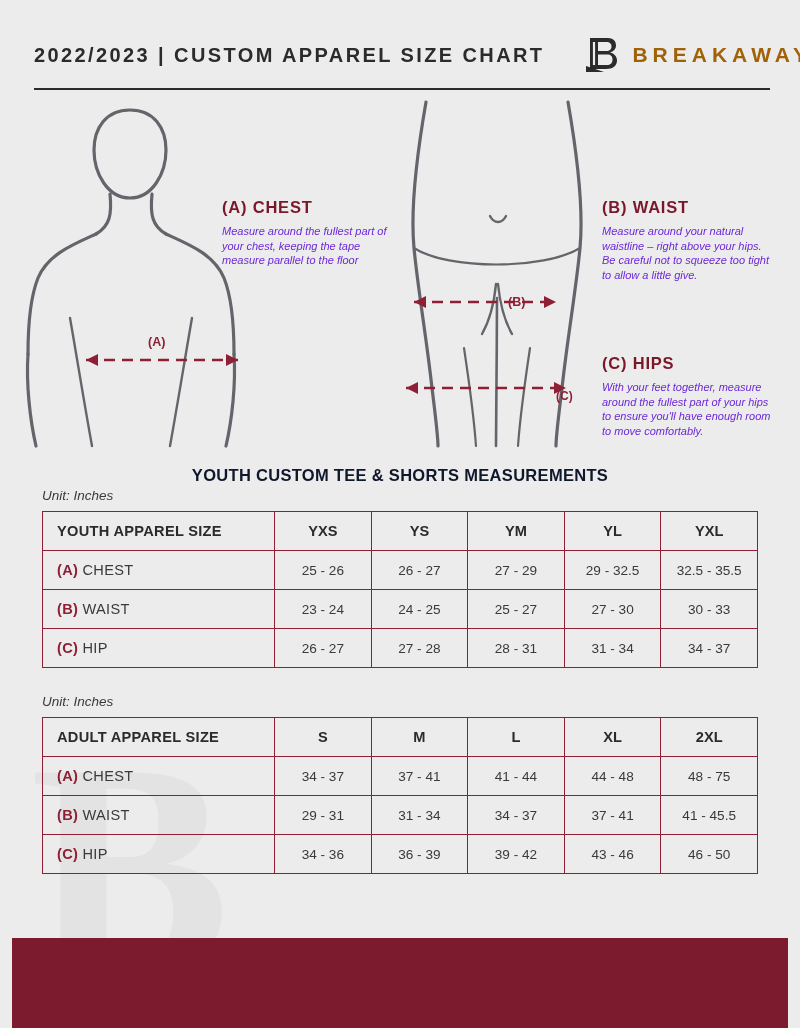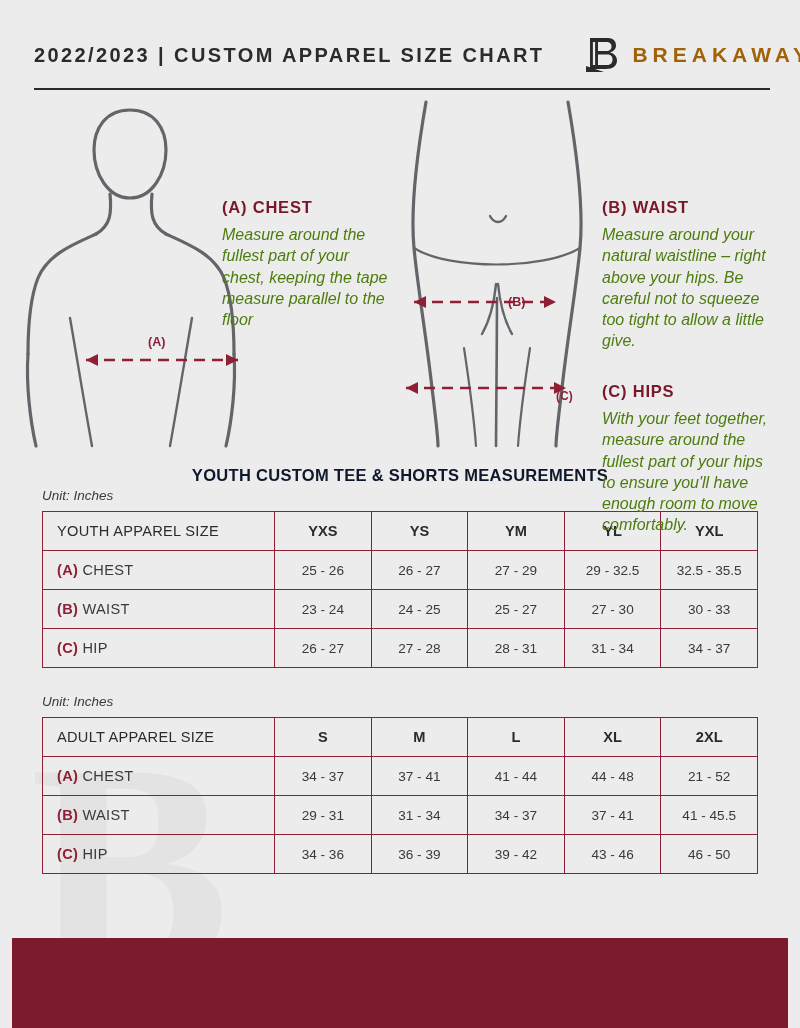--- a/index.html
+++ b/index.html
@@ -78,28 +78,28 @@
 
   .callout { position: absolute; width: 180px; }
   .callout h3 {
     font-size: 16.5px;
     font-weight: bold;
     letter-spacing: 0.8px;
     color: #7a1728;
     margin-bottom: 7px;
   }
   .callout p {
-    font-size: 16px;
+    font-size: 11px;
     font-style: italic;
     line-height: 1.33;
-    color: #4d7c0f;
+    color: #6d28d9;
   }
   .c-chest { left: 222px; top: 104px; width: 170px; }
   .c-waist { left: 602px; top: 104px; width: 172px; }
-  .c-hips  { left: 602px; top: 288px; width: 172px; }
+  .c-hips  { left: 602px; top: 260px; width: 172px; }
 
   
   .section { padding: 0 42px; }
   .sec-title {
     text-align: center;
     font-size: 16.5px;
     font-weight: bold;
     letter-spacing: 0.3px;
     color: #0f172a;
     margin-bottom: 3px;
@@ -124,21 +124,21 @@
     color: #3a3a3a;
     padding: 0 4px;
   }
   thead th {
     font-weight: bold;
     font-size: 14.6px;
     color: #2b2b2b;
   }
   thead th.rowhead {
     text-align: left;
-    font-weight: normal;
+    font-weight: bold;
     font-size: 14.6px;
     padding-left: 14px;
     letter-spacing: 0.3px;
   }
   td.rowhead {
     text-align: left;
     font-size: 14.6px;
     padding-left: 14px;
     letter-spacing: 0.3px;
   }
@@ -354,21 +354,21 @@
         <tbody>
           <tr>
             <td class="rowhead">
               <span class="tag">(A)</span>
               <span>CHEST</span>
             </td>
             <td>34 - 37</td>
             <td>37 - 41</td>
             <td>41 - 44</td>
             <td>44 - 48</td>
-            <td>21 - 52</td>
+            <td>48 - 75</td>
           </tr>
           <tr>
             <td class="rowhead">
               <span class="tag">(B)</span>
               <span>WAIST</span>
             </td>
             <td>29 - 31</td>
             <td>31 - 34</td>
             <td>34 - 37</td>
             <td>37 - 41</td>

